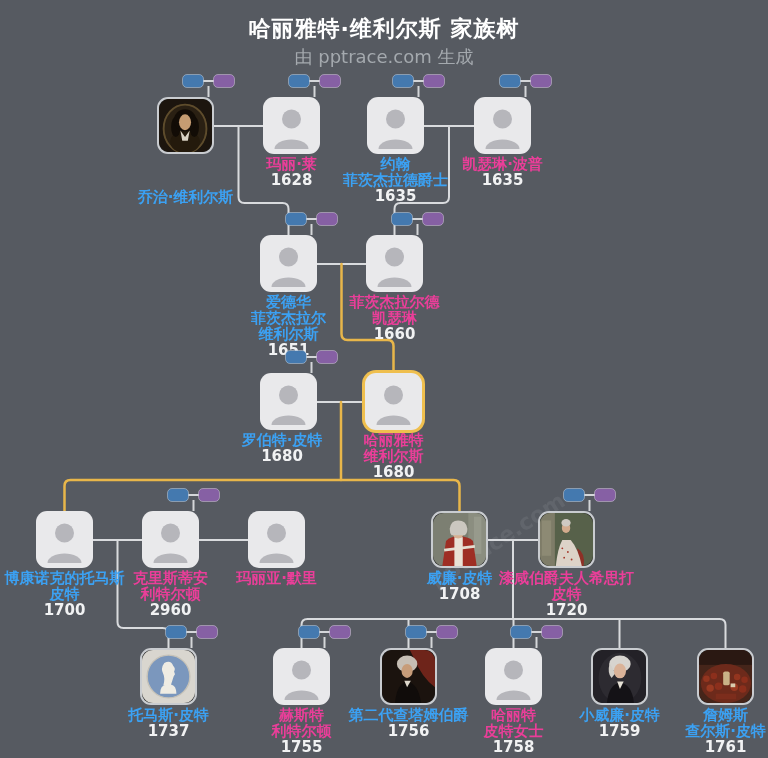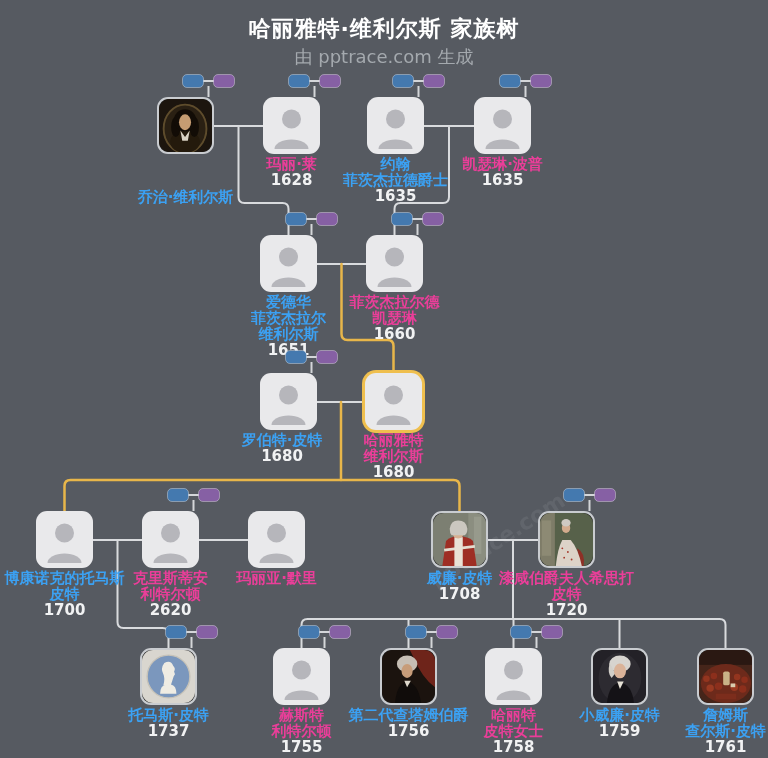--- a/index.html
+++ b/index.html
@@ -197,21 +197,21 @@
       </div>
       <div class="node" style="left: 142px; top: 511px;">
         <svg viewBox="0 0 57 57">
   <circle cx="28.5" cy="22" r="9.5" fill="#b6b6bb"></circle>
   <path d="M11.5 52 a17 9.5 0 0 1 34 0 Z" fill="#b6b6bb"></path>
         </svg>
       </div>
       <div class="nametxt" style="left: 90.5px; top: 570px;">
         <div class="f">克里斯蒂安</div>
         <div class="f">利特尔顿</div>
-        <div class="yr">2620</div>
+        <div class="yr">2960</div>
       </div>
       <div class="pair" style="left: 166.5px; top: 488px;"><svg width="53" height="23" viewBox="0 0 53 23">
          <line x1="20" y1="7" x2="33" y2="7" stroke="#d4d6d9" stroke-width="2"></line>
          <line x1="26.5" y1="12" x2="26.5" y2="23" stroke="#d4d6d9" stroke-width="2"></line>
          <rect x="0.5" y="0.5" width="21" height="13" rx="4.5" fill="#4479af" stroke="rgba(255,255,255,0.35)"></rect>
          <rect x="31.5" y="0.5" width="21" height="13" rx="4.5" fill="#8660a4" stroke="rgba(255,255,255,0.35)"></rect>
        </svg></div>
       <div class="node" style="left: 248px; top: 511px;">
         <svg viewBox="0 0 57 57">
   <circle cx="28.5" cy="22" r="9.5" fill="#b6b6bb"></circle>

